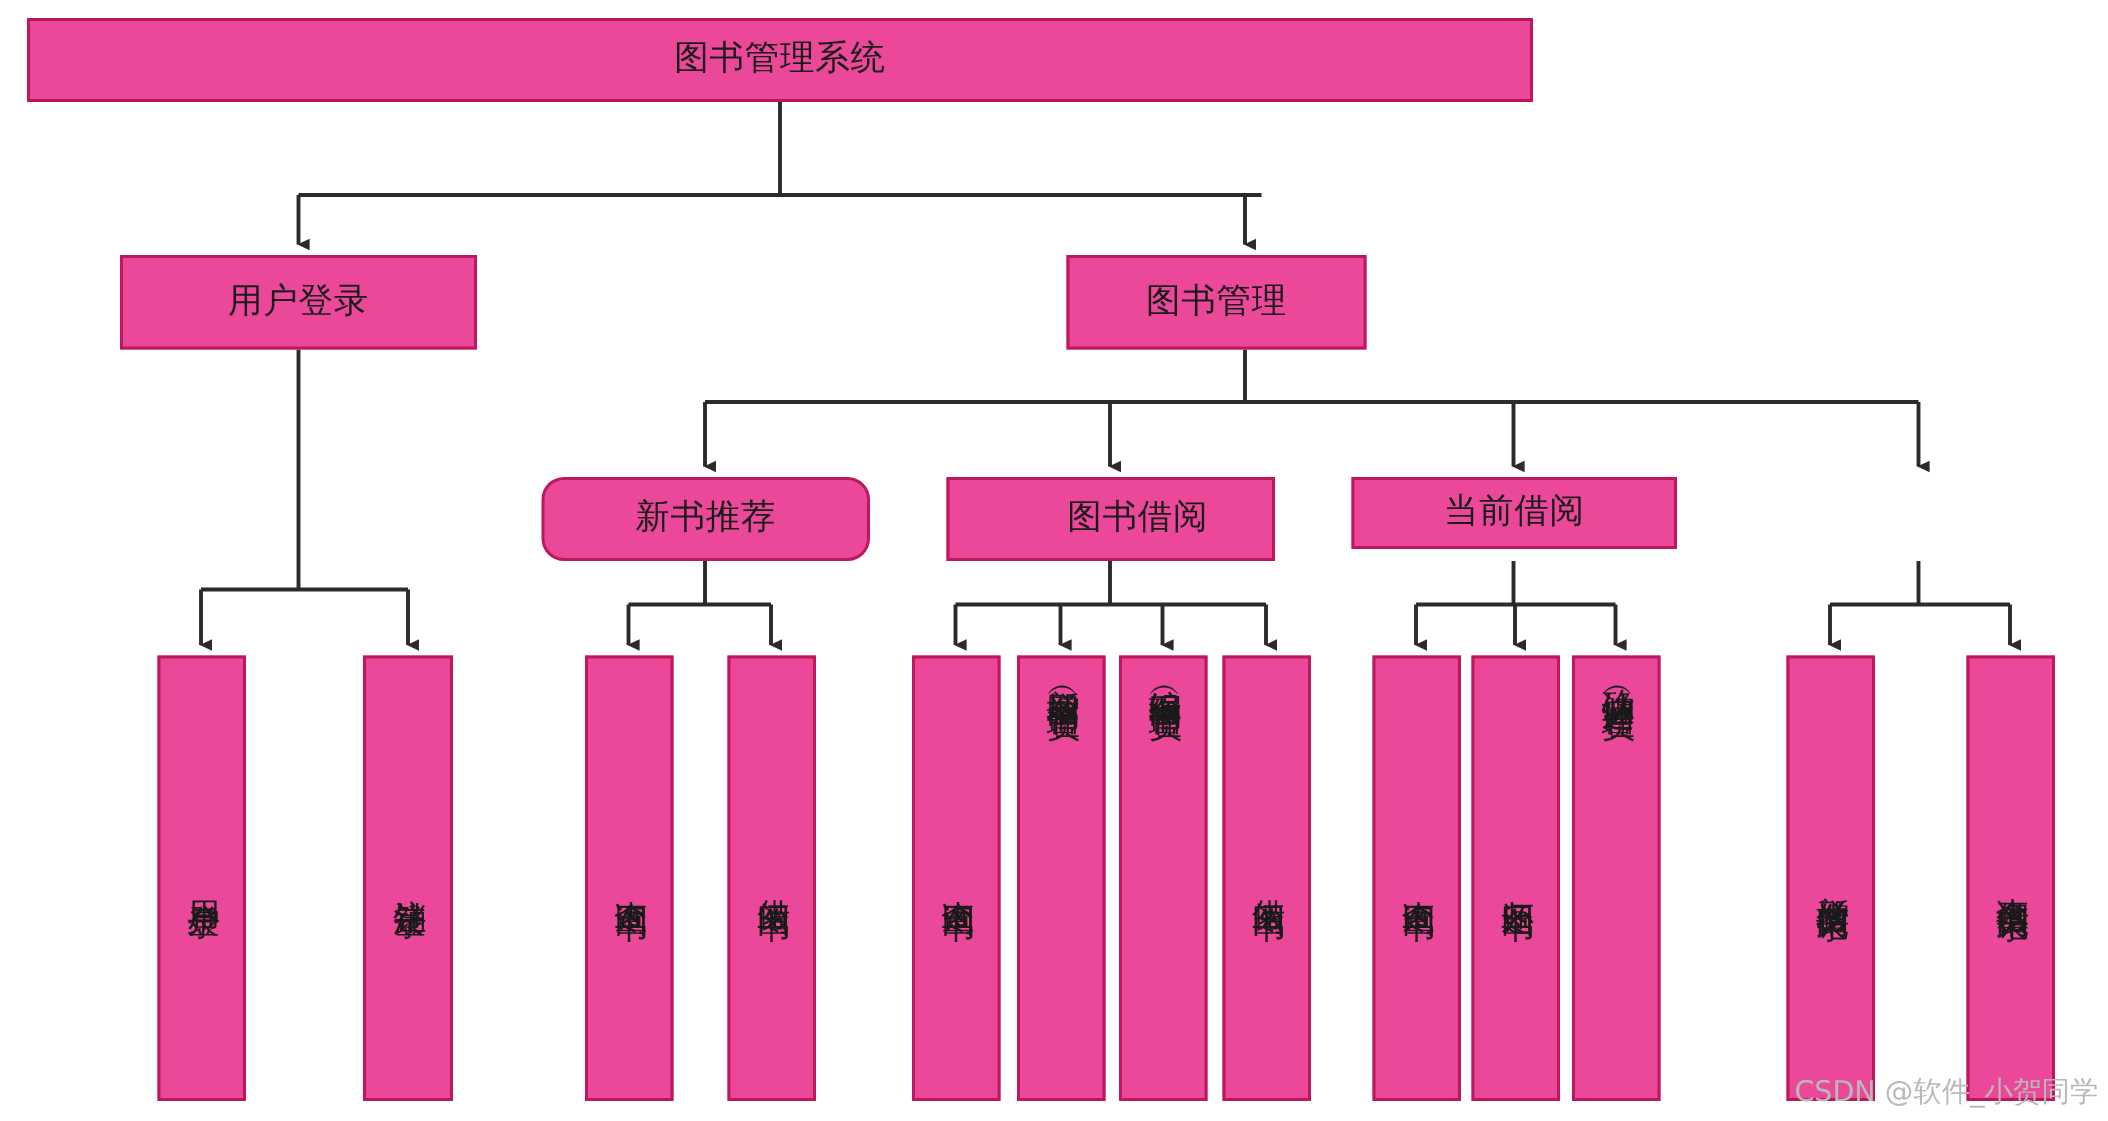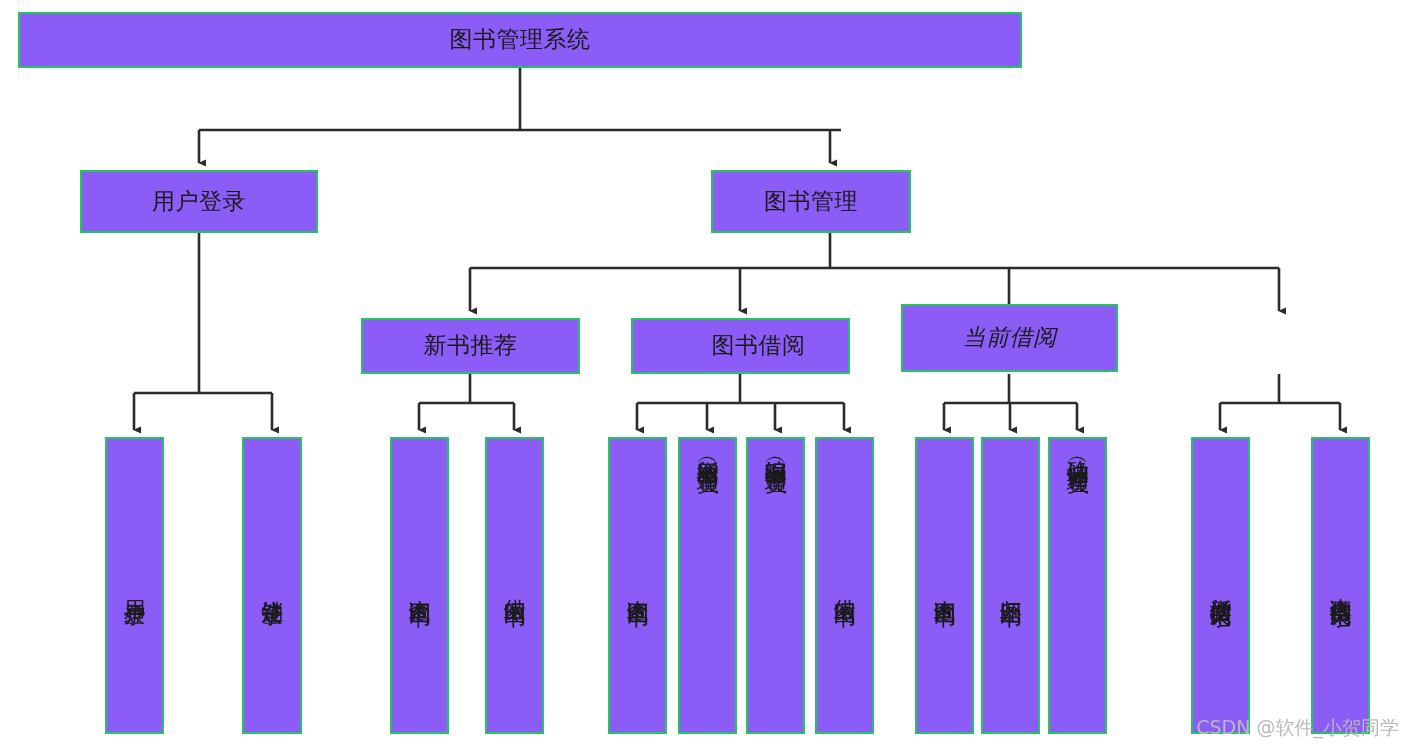--- a/index.html
+++ b/index.html
@@ -20,22 +20,22 @@
   svg.edges {
     position: absolute;
     left: 0;
     top: 0;
     width: 1405px;
     height: 747px;
   }
   .node {
     position: absolute;
     box-sizing: border-box;
-    border: 2px solid #22c55e;
-    background: #8b5cf6;
+    border: 2px solid #be185d;
+    background: #ec4899;
     display: flex;
     align-items: center;
     justify-content: center;
     color: #1a1a1a;
     z-index: 2;
   }
   .node .label {
     display: block;
     text-align: center;
     line-height: 1.18;
@@ -136,27 +136,27 @@
     <span class="label">图书管理系统</span>
   </div>
 
   <div class="node horiz" style="left:80px; top:170px; width:238px; height:63px;">
     <span class="label">用户登录</span>
   </div>
   <div class="node horiz" style="left:711px; top:170px; width:200px; height:63px;">
     <span class="label">图书管理</span>
   </div>
 
-  <div class="node horiz" style="left:361px; top:318px; width:219px; height:56px;">
+  <div class="node horiz" style="left:361px; top:318px; width:219px; height:56px;border-radius:15px;">
     <span class="label">新书推荐</span>
   </div>
   <div class="node horiz" style="left:631px; top:318px; width:219px; height:56px;padding-left:36px;">
     <span class="label">图书借阅</span>
   </div>
-  <div class="node horiz" style="left:901px; top:304px; width:217px; height:68px;font-style:italic;">
+  <div class="node horiz" style="left:901px; top:318px; width:217px; height:48px;">
     <span class="label">当前借阅</span>
   </div>
 
   <div class="node vert centered" style="left:105px; top:437px; width:59px; height:297px;">
     <span class="label">用户登录</span>
   </div>
   <div class="node vert centered" style="left:242px; top:437px; width:60px; height:297px;">
     <span class="label">注销登录</span>
   </div>
 

